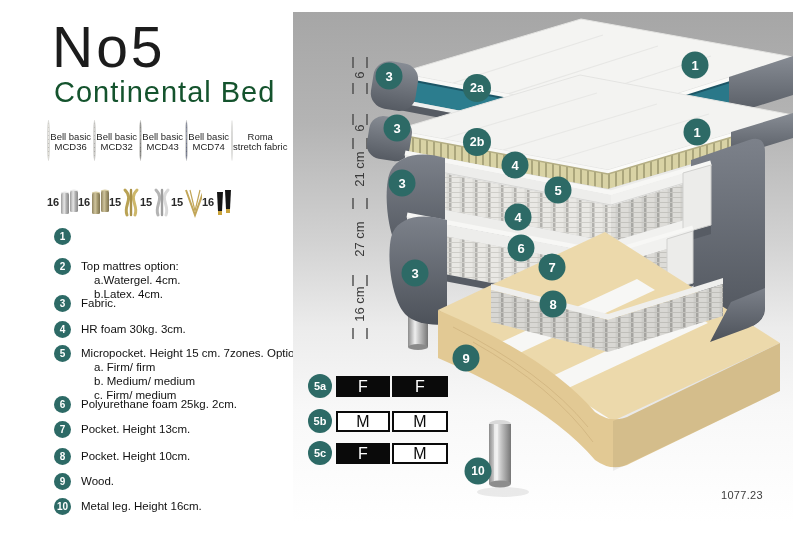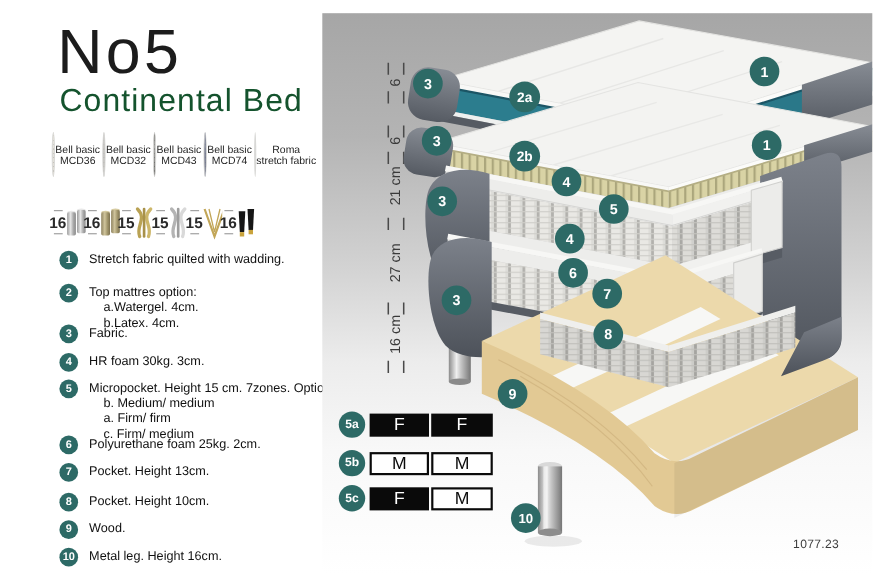--- a/index.html
+++ b/index.html
@@ -17,21 +17,21 @@
   .swatch.weave::after{content:"";position:absolute;inset:0;border-radius:50%;
     background:
       radial-gradient(circle at 32% 30%, rgba(255,255,255,.28), rgba(255,255,255,0) 62%),
       repeating-linear-gradient(0deg, rgba(0,0,0,.20) 0 1px, rgba(0,0,0,0) 1px 4px),
       repeating-linear-gradient(90deg, rgba(255,255,255,.30) 0 2px, rgba(255,255,255,0) 2px 5px);}
   .swatch-label{margin-top:3px;font-size:9.5px;line-height:10.5px;color:#1f1f1f;text-align:center;white-space:nowrap;}
 
   
   #leg-options{position:absolute;left:47px;top:186px;display:flex;}
   .leg-item{width:31px;display:flex;align-items:center;}
-  .leg-size{width:11px;display:flex;flex-direction:column;align-items:center;font-size:14px;font-weight:bold;color:#2a2a2a;}
+  .leg-size{width:11px;display:flex;flex-direction:row;align-items:center;font-size:11px;font-weight:bold;color:#2a2a2a;}
   .leg-size .dash{width:8px;height:0;border-top:1px solid #9a9a9a;margin:2px 0;}
 
   
   #feature-list{position:absolute;left:54px;top:0;width:236px;}
   .feat{position:absolute;display:flex;gap:10px;align-items:flex-start;}
   .badge{flex:0 0 auto;width:17px;height:17px;border-radius:50%;background:#2d6a66;color:#fff;
     font-size:10px;font-weight:bold;display:flex;align-items:center;justify-content:center;}
   .feat-text{font-size:11.5px;line-height:14px;color:#111;white-space:nowrap;margin-top:1px;}
   .feat-sub{margin-left:13px;}
 
@@ -198,21 +198,20 @@
           <rect x="5" y="25" width="4" height="4" fill="#c9a33c"></rect>
         <path d="M12,4 L18,4 L17,23 L13,23 Z" fill="#161616"></path>
           <rect x="13" y="23" width="4" height="4" fill="#c9a33c"></rect>
       </svg>
     </div>
   </div>
 
   <div id="feature-list">
     <div class="feat" style="top:228px">
       <div class="badge">1</div>
-      <div class="feat-text">Stretch fabric quilted with wadding.</div>
     </div>
     <div class="feat" style="top:258px">
       <div class="badge">2</div>
       <div class="feat-text">
         <div>Top mattres option:</div>
         <div class="feat-sub">a.Watergel. 4cm.</div>
         <div class="feat-sub">b.Latex. 4cm.</div>
       </div>
     </div>
     <div class="feat" style="top:295px">
@@ -220,22 +219,22 @@
       <div class="feat-text">Fabric.</div>
     </div>
     <div class="feat" style="top:321px">
       <div class="badge">4</div>
       <div class="feat-text">HR foam 30kg. 3cm.</div>
     </div>
     <div class="feat" style="top:345px">
       <div class="badge">5</div>
       <div class="feat-text">
         <div>Micropocket. Height 15 cm. 7zones. Option:</div>
+        <div class="feat-sub">a. Firm/ firm</div>
         <div class="feat-sub">b. Medium/ medium</div>
-        <div class="feat-sub">a. Firm/ firm</div>
         <div class="feat-sub">c. Firm/ medium</div>
       </div>
     </div>
     <div class="feat" style="top:396px">
       <div class="badge">6</div>
       <div class="feat-text">Polyurethane foam 25kg. 2cm.</div>
     </div>
     <div class="feat" style="top:421px">
       <div class="badge">7</div>
       <div class="feat-text">Pocket. Height 13cm.</div>

